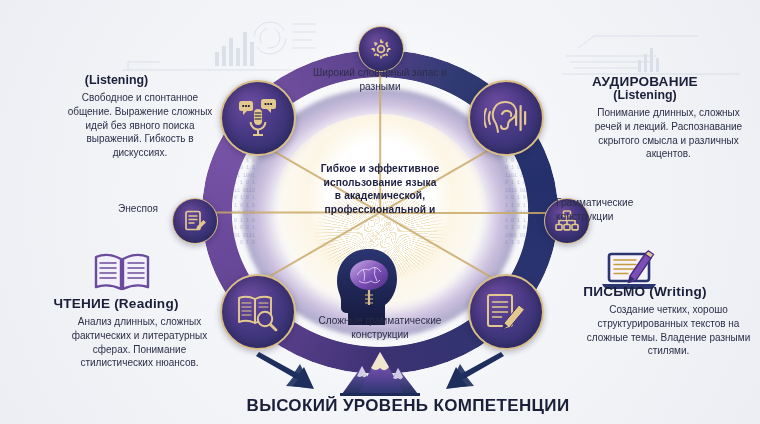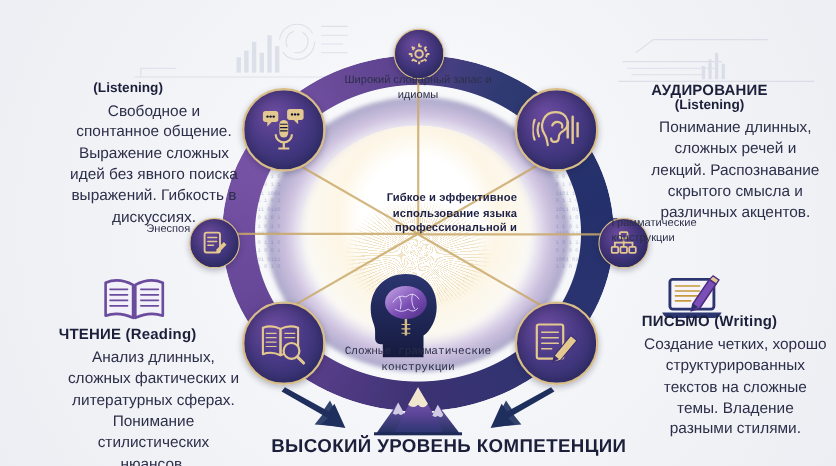--- a/index.html
+++ b/index.html
@@ -80,21 +80,21 @@
     display:flex;align-items:center;justify-content:center;
   }
   .node.big{width:72px;height:72px;}
   .node.small{width:44px;height:44px;border-width:1.6px;}
   .node svg{display:block;}
 
   
   .block{position:absolute;text-align:center;color:#22253f;}
   .block .h1{font-size:13.6px;font-weight:bold;color:#1b1f3a;letter-spacing:.2px;}
   .block .h2{font-size:12.4px;font-weight:bold;color:#1b1f3a;margin-top:-1px;}
-  .block .body{font-size:14px;color:#2c2f49;line-height:1.38;margin-top:4px;margin-left:47px;}
+  .block .body{font-size:10px;color:#2c2f49;line-height:1.38;margin-top:4px;margin-left:47px;}
 
   .caption{
     position:absolute;text-align:center;font-size:10.1px;color:#2c2f49;line-height:1.34;
   }
 
   .topicon{position:absolute;}
 
   .bottom-title{
     position:absolute;left:0;top:396px;width:760px;text-align:center;
     font-size:17px;font-weight:bold;color:#1b1f3a;letter-spacing:.35px;padding-left:28px;
@@ -177,23 +177,24 @@
     <div class="sunburst"></div>
 
     <div class="spoke" style="left:200px;top:176px;width:140px;transform:rotate(-90deg);"></div>
     <div class="spoke" style="left:200px;top:176px;width:150px;transform:rotate(210deg);"></div>
     <div class="spoke" style="left:200px;top:176px;width:150px;transform:rotate(-30deg);"></div>
     <div class="spoke" style="left:200px;top:176px;width:150px;transform:rotate(150deg);"></div>
     <div class="spoke" style="left:200px;top:176px;width:150px;transform:rotate(30deg);"></div>
     <div class="spoke" style="left:200px;top:176px;width:176px;transform:rotate(180deg);"></div>
     <div class="spoke" style="left:200px;top:176px;width:176px;transform:rotate(0deg);"></div>
 
-    <div class="center-text" style="left:110px;top:138px;width:180px;text-align:right;">
+    <div class="center-text" style="left:110px;top:126px;width:180px;">
       <div>Гибкое и эффективное</div>
       <div>использование языка</div>
+      <div>в академической,</div>
       <div>профессиональной и</div>
     </div>
 
     <div class="head" style="left:149px;top:209px;">
       <svg width="74" height="80" viewBox="0 0 74 80">
         <defs>
           <linearGradient id="headg" x1="0" y1="0" x2="0" y2="1">
             <stop offset="0%" stop-color="#2b3570"></stop>
               <stop offset="100%" stop-color="#151a3e"></stop>
           </linearGradient>
@@ -364,27 +365,27 @@
         <path d="M45 6 l6 4.2 l2.6 -3.8 l-5.3 -3.6 Z" fill="#e3c98f" stroke="#4b2c82" stroke-width="1.2"></path>
         <path d="M28.5 34.4 L30 28 l4.4 3 Z" fill="#2b2f6b"></path>
       </g>
     </svg>
   </div>
   <div class="block" style="left:538px;top:284px;width:214px;">
     <div class="h1">ПИСЬМО (Writing)</div>
     <div class="body">Создание четких, хорошо структурированных текстов на сложные темы. Владение разными стилями.</div>
   </div>
 
-  <div class="caption" style="left:310px;top:66px;width:140px;font-weight:normal;">Широкий словарный запас и идиомы</div>
-
-  <div class="caption" style="left:118px;top:202px;width:70px;text-align:center;">Энеспоя</div>
+  <div class="caption" style="left:310px;top:66px;width:140px;font-weight:normal;">Широкий словарный запас и разными</div>
+
+  <div class="caption" style="left:118px;top:202px;width:70px;text-align:left;">Энеспоя</div>
 
   <div class="caption" style="left:556px;top:196px;width:110px;text-align:left;">Грамматические конструкции</div>
 
-  <div class="caption" style="left:290px;top:314px;width:180px;font-family:Liberation Mono, monospace;">Сложные грамматические конструкции</div>
+  <div class="caption" style="left:290px;top:314px;width:180px;">Сложные грамматические конструкции</div>
 
   <div class="topicon" style="left:252px;top:350px;">
     <svg width="70" height="42" viewBox="0 0 70 42">
       <path d="M2 4 L40 26 L48 14 L60 38 L34 36 L42 26 Z" fill="#1f3260" opacity=".92"></path>
       <path d="M4 6 L46 30 L40 36 L62 39 L52 17 L47 24 L7 2 Z" fill="#1e2f5e"></path>
     </svg>
   </div>
   <div class="topicon" style="left:438px;top:350px;">
     <svg width="70" height="42" viewBox="0 0 70 42" style="transform:scaleX(-1);">
       <path d="M2 4 L40 26 L48 14 L60 38 L34 36 L42 26 Z" fill="#1f3260" opacity=".92"></path>

